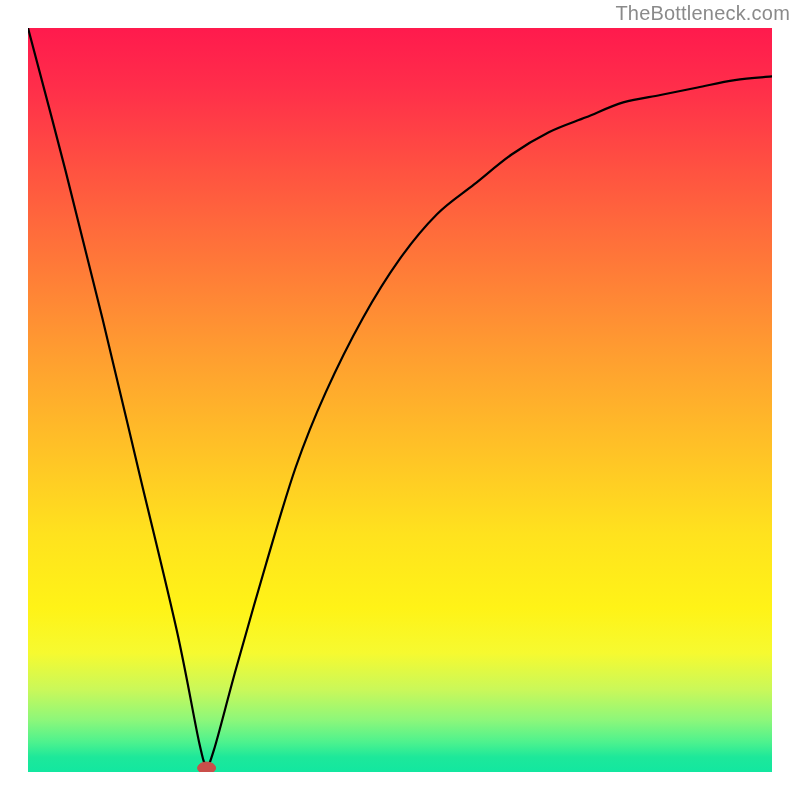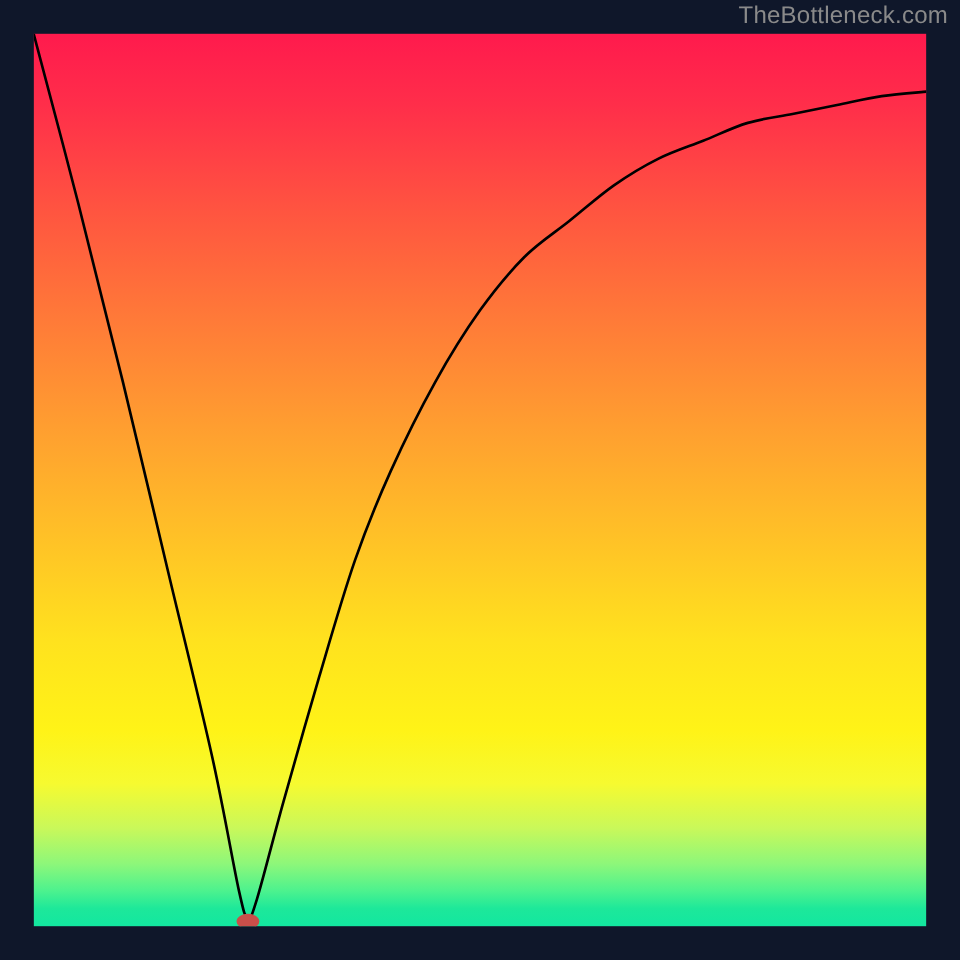--- a/index.html
+++ b/index.html
@@ -7,21 +7,21 @@
     padding: 0;
     width: 800px;
     height: 800px;
     background: #000;
     font-family: Arial, Helvetica, sans-serif;
     overflow: hidden;
   }
   .frame {
     position: absolute;
     inset: 0;
-    background: #0f172a;
+    background: #ffffff;
   }
   .plot-area {
     position: absolute;
     left: 28px;
     top: 28px;
     width: 744px;
     height: 744px;
     overflow: hidden;
   }
   .gradient-bg {

